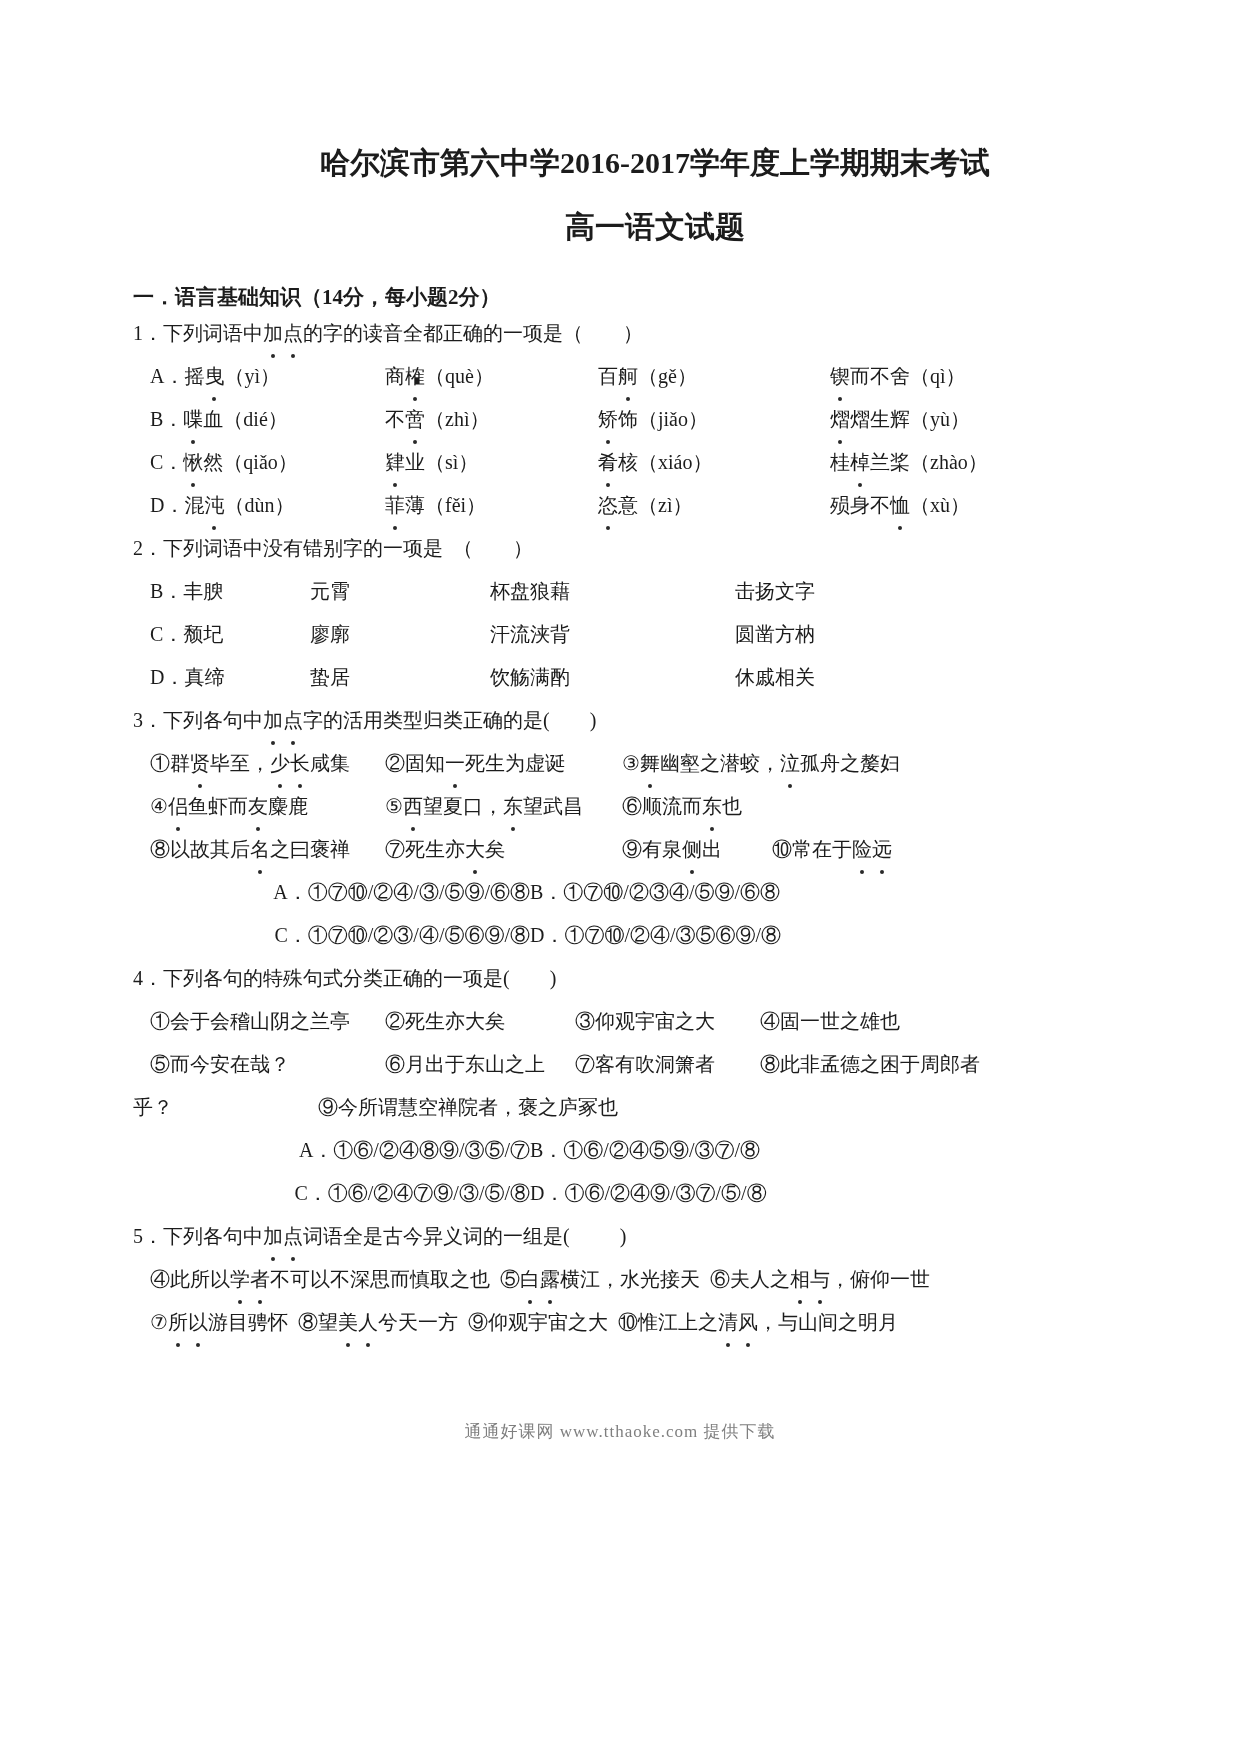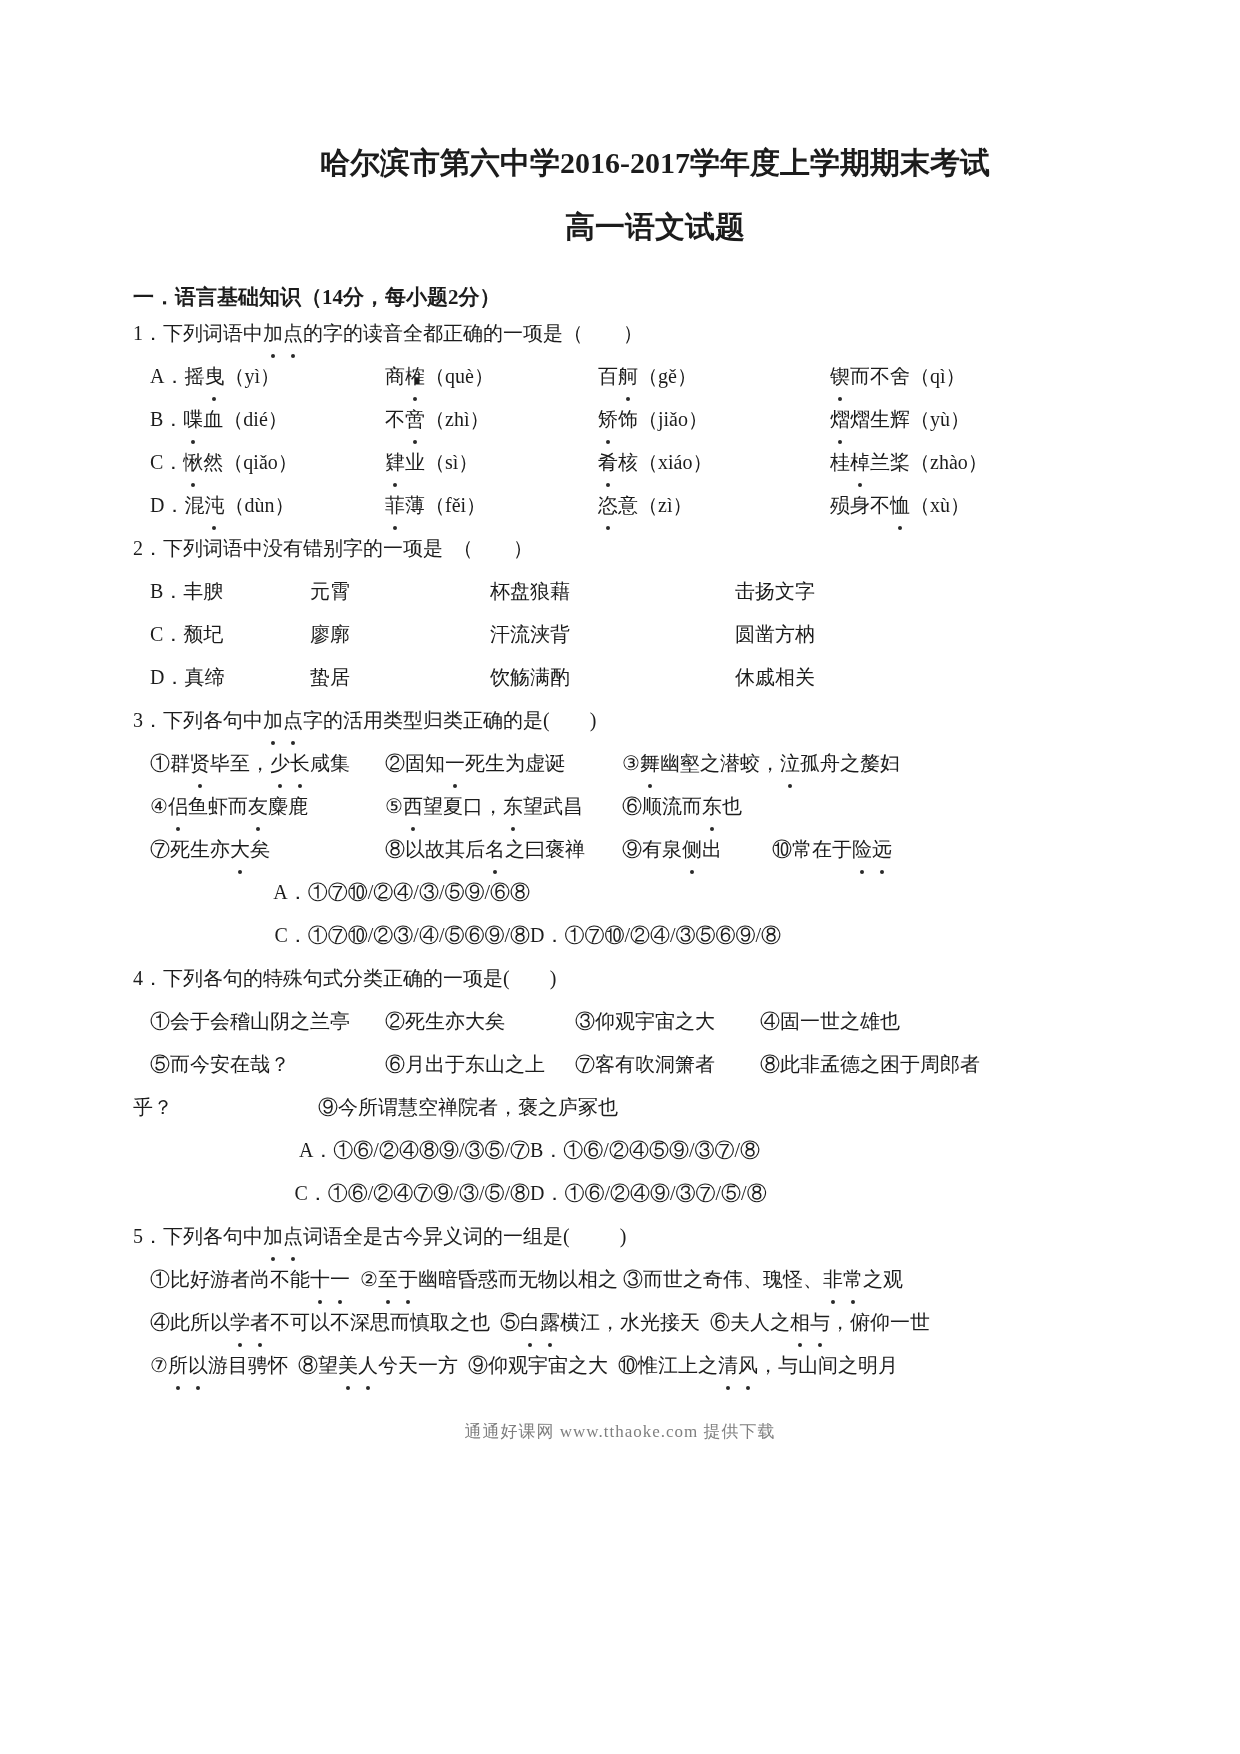--- a/index.html
+++ b/index.html
@@ -102,27 +102,28 @@
         <span class="c">①群<span class="emdot">贤</span>毕至，<span class="emdot">少</span><span class="emdot">长</span>咸集</span>
         <span class="c">②固知<span class="emdot">一</span>死生为虚诞</span>
         <span class="c">③<span class="emdot">舞</span>幽壑之潜蛟，<span class="emdot">泣</span>孤舟之嫠妇</span>
       </div>
       <div class="line optrow q3a indent">
         <span class="c">④<span class="emdot">侣</span>鱼虾而<span class="emdot">友</span>麋鹿</span>
         <span class="c">⑤<span class="emdot">西</span>望夏口，<span class="emdot">东</span>望武昌</span>
         <span class="c">⑥顺流而<span class="emdot">东</span>也</span>
       </div>
       <div class="line optrow q3c indent">
+        <span class="c">⑧以故其后<span class="emdot">名</span>之曰褒禅</span>
         <span class="c">⑦死生亦<span class="emdot">大</span>矣</span>
-        <span class="c">⑧以故其后<span class="emdot">名</span>之曰褒禅</span>
         <span class="c">⑨有泉<span class="emdot">侧</span>出</span>
         <span class="c">⑩常在于<span class="emdot">险</span><span class="emdot">远</span></span>
       </div>
       <div class="line optrow ab indent">
         <span class="c">A．①⑦⑩/②④/③/⑤⑨/⑥⑧</span>
+        <span class="c">B．①⑦⑩/②③④/⑤⑨/⑥⑧</span>
       </div>
       <div class="line optrow ab indent">
         <span class="c">C．①⑦⑩/②③/④/⑤⑥⑨/⑧</span>
         <span class="c">D．①⑦⑩/②④/③⑤⑥⑨/⑧</span>
       </div>
     </div>
 
     <div class="q">
       <div class="line stem">4．下列各句的特殊句式分类正确的一项是(        )</div>
       <div class="line optrow q4a indent">
@@ -146,21 +147,20 @@
         <span class="c">B．①⑥/②④⑤⑨/③⑦/⑧</span>
       </div>
       <div class="line optrow ab indent">
         <span class="c">C．①⑥/②④⑦⑨/③/⑤/⑧</span>
         <span class="c">D．①⑥/②④⑨/③⑦/⑤/⑧</span>
       </div>
     </div>
 
     <div class="q">
       <div class="line stem">5．下列各句中<span class="emdot">加</span><span class="emdot">点</span>词语全是古今异义词的一组是(          )</div>
-      <div class="line indent">①比好游者尚不能<span class="emdot">十</span><span class="emdot">一</span>  ②<span class="emdot">至</span><span class="emdot">于</span>幽暗昏惑而无物以相之 ③而世之奇伟、瑰怪、<span class="emdot">非</span><span class="emdot">常</span>之观</div>
       <div class="line indent">④此所以<span class="emdot">学</span><span class="emdot">者</span>不可以不深思而慎取之也  ⑤<span class="emdot">白</span><span class="emdot">露</span>横江，水光接天  ⑥夫人之<span class="emdot">相</span><span class="emdot">与</span>，俯仰一世</div>
       <div class="line indent">⑦<span class="emdot">所</span><span class="emdot">以</span>游目骋怀  ⑧望<span class="emdot">美</span><span class="emdot">人</span>兮天一方  ⑨仰观宇宙之大  ⑩惟江上之<span class="emdot">清</span><span class="emdot">风</span>，与山间之明月</div>
     </div>
 
   </div>
 
   <div class="footer">通通好课网  www.tthaoke.com 提供下载</div>
 </div>
 
 </body></html>

